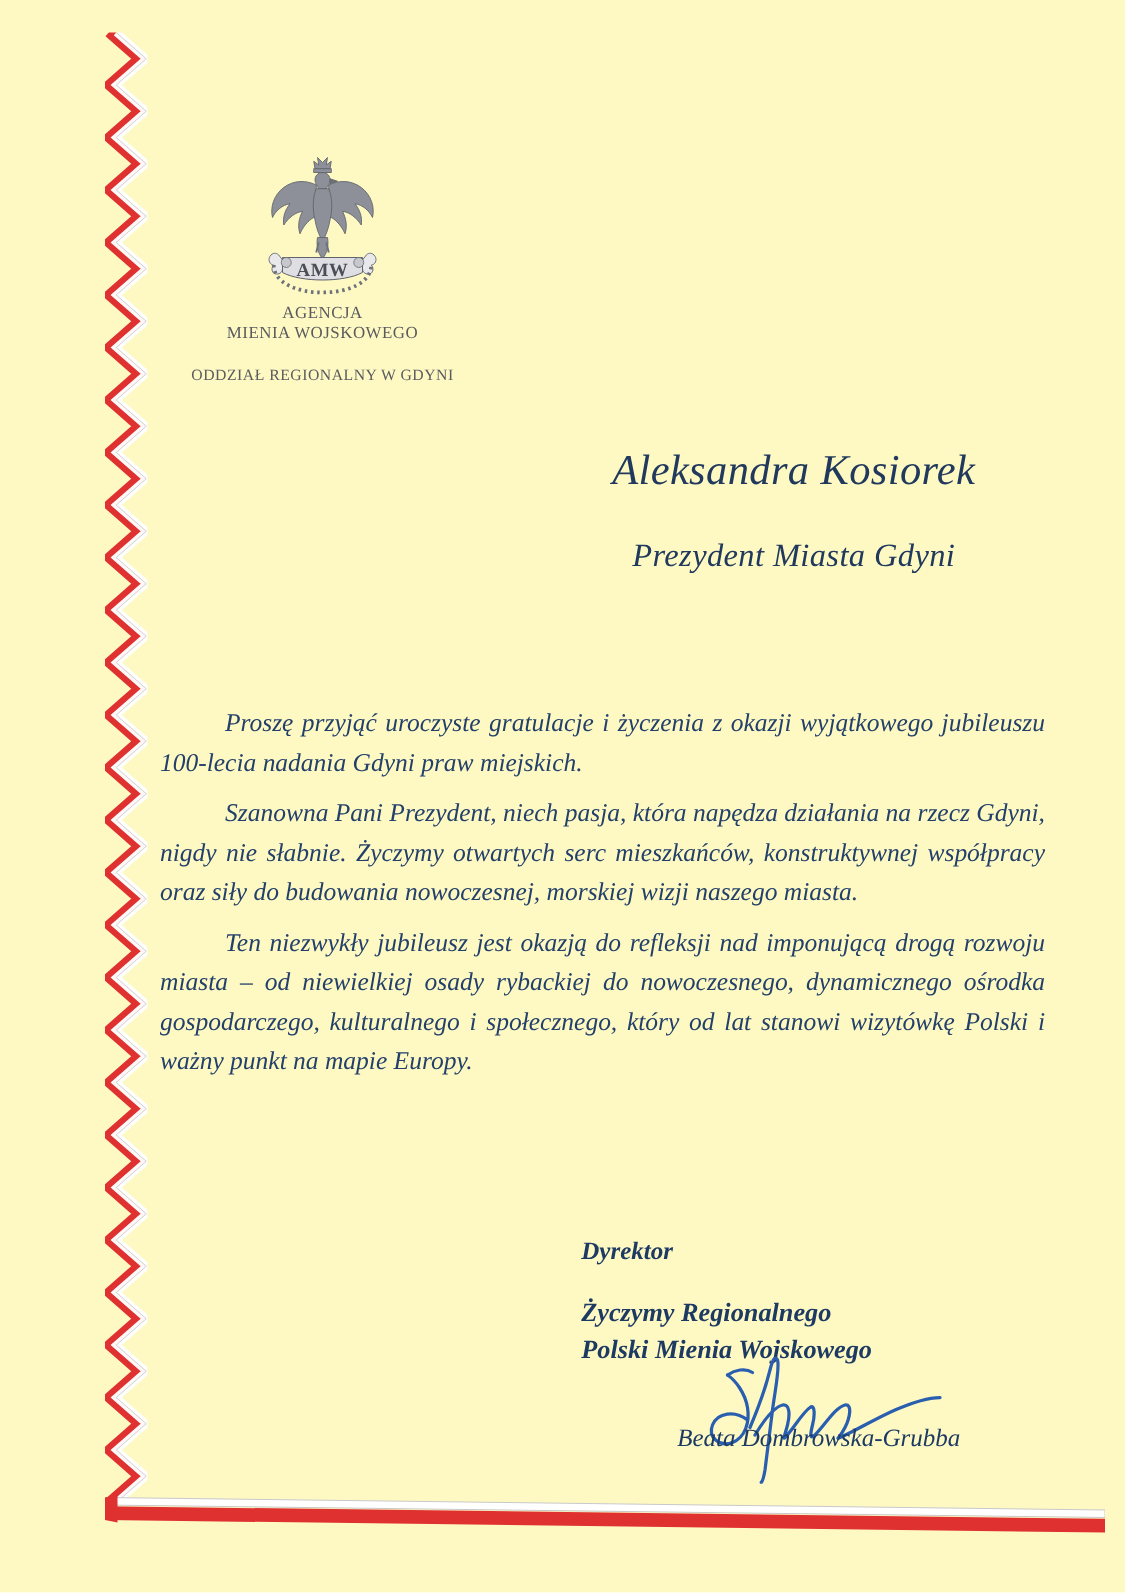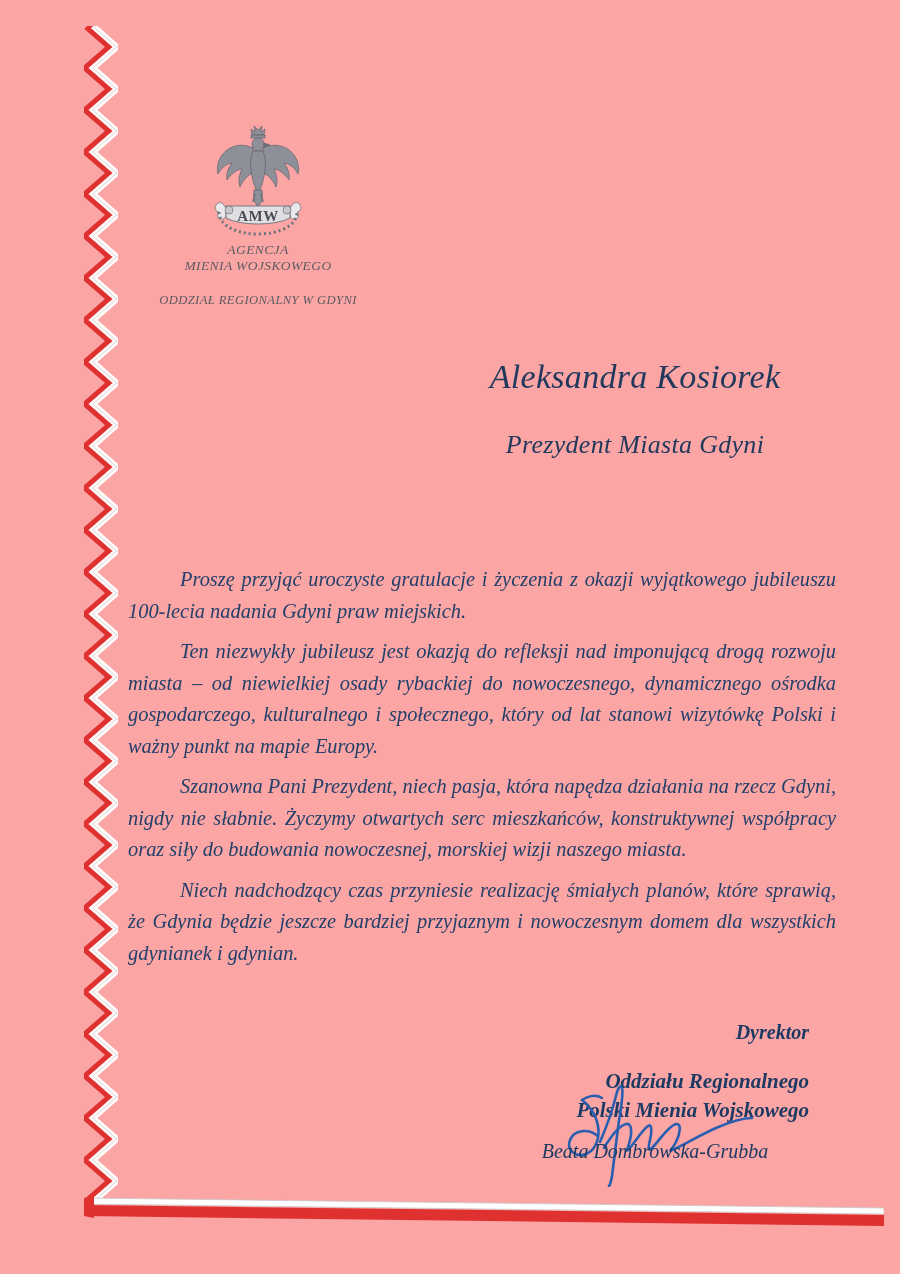--- a/index.html
+++ b/index.html
@@ -5,21 +5,21 @@
 <style>
   html, body {
     margin: 0;
     padding: 0;
     background: #ffffff;
   }
   .page {
     position: relative;
     width: 900px;
     height: 1274px;
-    background: #fca5a5;
+    background: #fef9c3;
     overflow: hidden;
     font-family: "Liberation Serif", "DejaVu Serif", serif;
   }
 
   
   .ribbon-left {
     position: absolute;
     left: 84px;
     top: 26px;
     width: 34px;
@@ -49,21 +49,20 @@
     margin: 0 auto;
     display: block;
   }
   .org-lines {
     margin-top: 6px;
     font-family: "Liberation Serif", "DejaVu Serif", serif;
     font-size: 13.5px;
     line-height: 15.5px;
     letter-spacing: 0.4px;
     color: #5b5b5f;
-    font-style: italic;
   }
   .org-lines .l1 { font-size: 13.5px; }
   .org-lines .l2 { font-size: 13.5px; }
   .org-lines .l3 { font-size: 12.6px; margin-top: 20px; }
 
   
   .addressee {
     position: absolute;
     left: 420px;
     top: 356px;
@@ -102,28 +101,27 @@
     text-align: justify;
   }
   .body-text p {
     margin: 0 0 9px 0;
     text-indent: 52px;
   }
 
   
   .signature-block {
     position: absolute;
-    left: 479px;
+    left: 465px;
     top: 988px;
     width: 330px;
-    text-align: right;
+    text-align: left;
     color: #1d3a63;
     font-style: italic;
     font-weight: bold;
-    margin-top: 31px;
   }
   .signature-block .sig-title {
     font-size: 20px;
     line-height: 26px;
   }
   .signature-block .sig-org {
     margin-top: 22px;
     font-size: 21px;
     line-height: 29px;
   }
@@ -252,29 +250,28 @@
     </div>
   </div>
 
   <div class="addressee">
     <div class="name">Aleksandra Kosiorek</div>
     <div class="role">Prezydent Miasta Gdyni</div>
   </div>
 
   <div class="body-text">
     <p>Proszę przyjąć uroczyste gratulacje i życzenia z okazji wyjątkowego jubileuszu 100-lecia nadania Gdyni praw miejskich.</p>
+    <p>Szanowna Pani Prezydent, niech pasja, która napędza działania na rzecz Gdyni, nigdy nie słabnie. Życzymy otwartych serc mieszkańców, konstruktywnej współpracy oraz siły do budowania nowoczesnej, morskiej wizji naszego miasta.</p>
     <p>Ten niezwykły jubileusz jest okazją do refleksji nad imponującą drogą rozwoju miasta – od niewielkiej osady rybackiej do nowoczesnego, dynamicznego ośrodka gospodarczego, kulturalnego i społecznego, który od lat stanowi wizytówkę Polski i ważny punkt na mapie Europy.</p>
-    <p>Szanowna Pani Prezydent, niech pasja, która napędza działania na rzecz Gdyni, nigdy nie słabnie. Życzymy otwartych serc mieszkańców, konstruktywnej współpracy oraz siły do budowania nowoczesnej, morskiej wizji naszego miasta.</p>
-    <p>Niech nadchodzący czas przyniesie realizację śmiałych planów, które sprawią, że Gdynia będzie jeszcze bardziej przyjaznym i nowoczesnym domem dla wszystkich gdynianek i gdynian.</p>
   </div>
 
   <div class="signature-block">
     <div class="sig-title">Dyrektor</div>
     <div class="sig-org">
-      <div>Oddziału Regionalnego</div>
+      <div>Życzymy Regionalnego</div>
       <div>Polski Mienia Wojskowego</div>
     </div>
   </div>
 
   <svg class="sig-mark" viewBox="0 0 230 105">
     <g fill="none" stroke="#2a5fb0" stroke-width="2.6" stroke-linecap="round" stroke-linejoin="round">
       <path d="M50,54 C40,46 26,48 22,58 C18,68 28,76 38,72 C48,68 52,56 50,44
                C48,32 40,22 34,18"></path>
       <path d="M52,60 C58,46 64,30 68,14 C70,6 72,2 74,6 C76,12 72,30 70,46
                C68,62 66,78 64,94 C63,100 62,103 61,104"></path>

